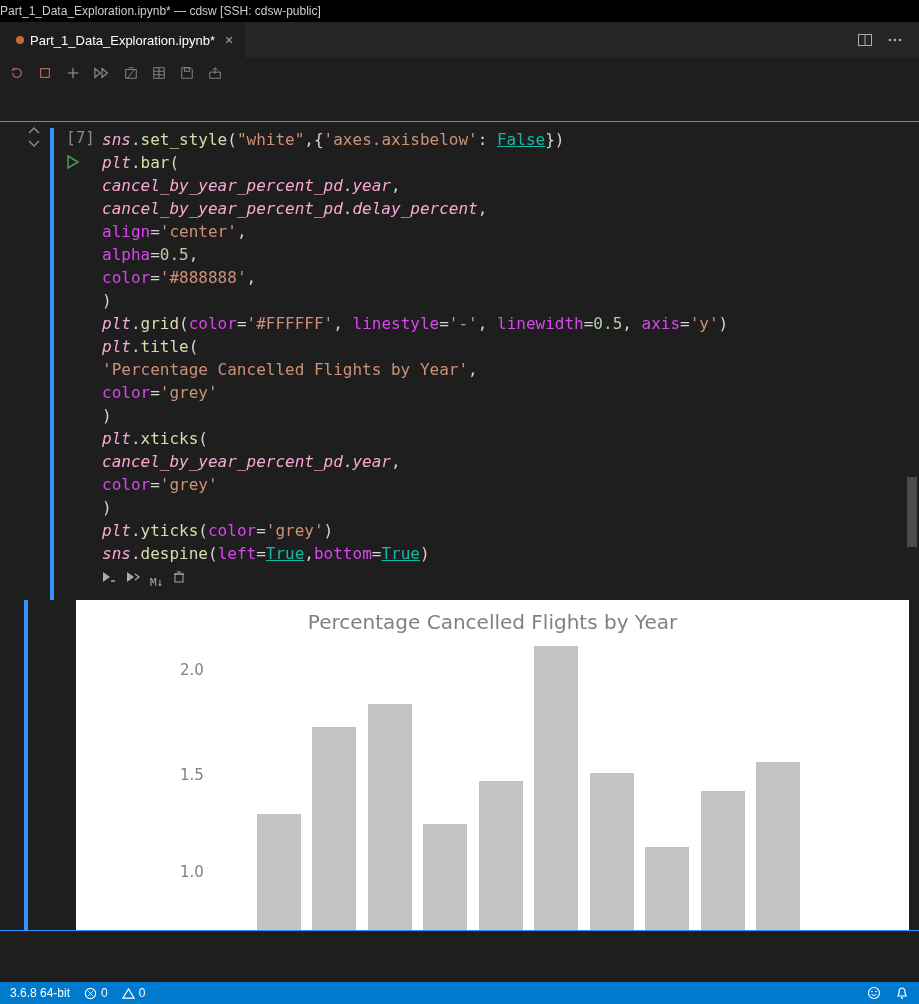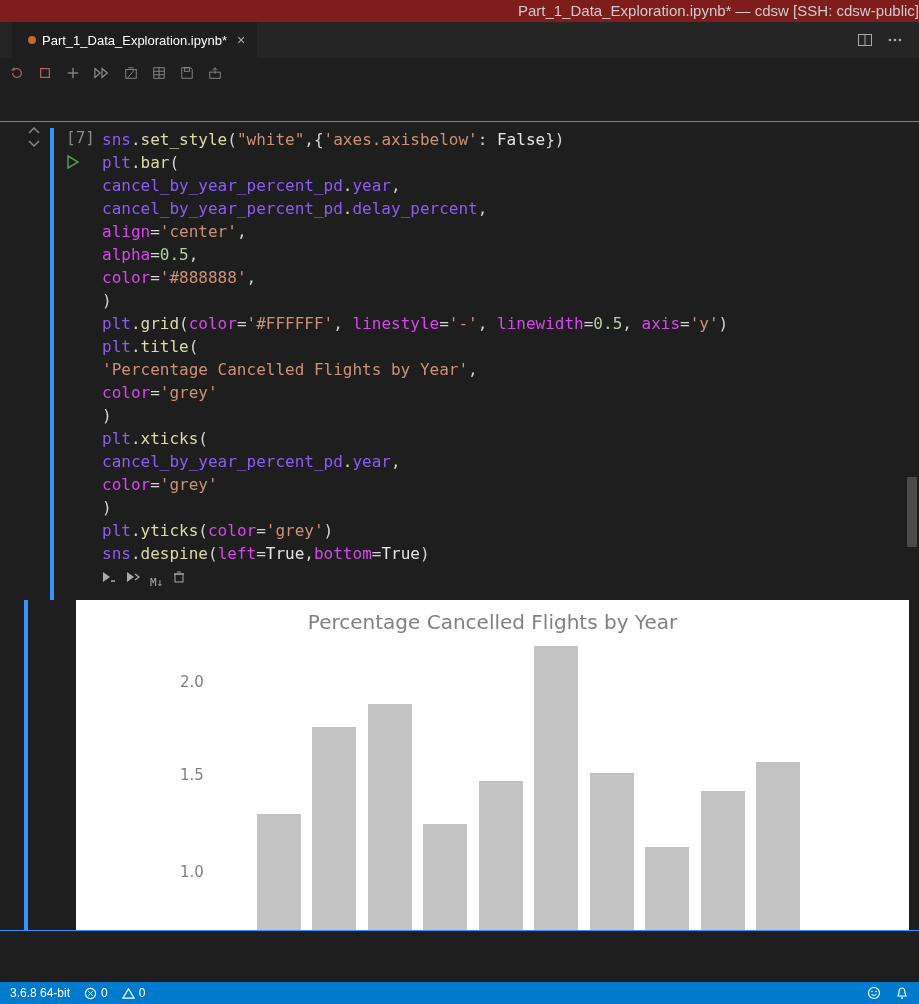--- a/index.html
+++ b/index.html
@@ -9,25 +9,25 @@
     font-family: -apple-system, BlinkMacSystemFont, "Segoe UI", sans-serif;
     font-size: 13px;
     width: 919px;
     height: 1004px;
     overflow: hidden;
     position: relative;
   }
   
   .title-bar {
     height: 22px;
-    background: #7f1d1d;
+    background: #000000;
     color: #ccc;
-    text-align: right;
+    text-align: left;
     line-height: 22px;
-    font-size: 15px;
+    font-size: 12px;
   }
   
   .tab-bar {
     height: 37px;
     background: #252526;
     display: flex;
     align-items: center;
     justify-content: space-between;
     border-bottom: 1px solid #1e1e1e;
   }
@@ -35,21 +35,20 @@
   .tab {
     display: flex;
     align-items: center;
     gap: 6px;
     padding: 0 12px;
     background: #1e1e1e;
     color: #fff;
     font-size: 13px;
     height: 100%;
     cursor: pointer;
-    margin-left: 12px;
   }
   .tab .dot {
     width: 8px; height: 8px; border-radius: 50%; background: #cc6633;
     margin-left: 4px;
   }
   .tab .close {
     color: #aaa; font-size: 14px; margin-left: 4px;
   }
   .tab-right { display:flex; gap:14px; padding-right:16px; color:#aaa; }
   .tab-right svg { display:block; }
@@ -114,26 +113,26 @@
   }
   .run-icon svg { display:block; }
   .code {
     flex: 1;
     font-family: "SF Mono", Menlo, Consolas, monospace;
     font-size: 16px;
     line-height: 23px;
     color: #d4d4d4;
     white-space: pre;
   }
-  .tok-id    { color:#8b5cf6; }
+  .tok-id    { color:#f9a8d4;font-style:italic; }
   .tok-func  { color:#dcdcaa; }
   .tok-str   { color:#ce9178; }
   .tok-key   { color:#d946ef; }
   .tok-num   { color:#b5cea8; }
-  .tok-kw    { color:#e5e5e5; }
+  .tok-kw    { color:#14b8a6;text-decoration:underline; }
   .tok-punc  { color:#d4d4d4; }
   .out-toolbar {
     display:flex; gap:10px; padding:6px 0 6px 0; margin-left:0px; color:#aaa;
   }
   .out-toolbar svg{display:block;}
   .output-wrap {
     display:flex;
     margin-left:24px;
   }
   .output-gutter { width:4px; background:#3794ff; margin-right:12px;}
@@ -354,21 +353,21 @@
             <div class="bar" style="left: 247.75px; height: 148.867px; width: 44px;"></div>
             <div class="bar" style="left: 303.25px; height: 284.2px; width: 44px;"></div>
             <div class="bar" style="left: 358.75px; height: 156.6px; width: 44px;"></div>
             <div class="bar" style="left: 414.25px; height: 83.1333px; width: 44px;"></div>
             <div class="bar" style="left: 469.75px; height: 139.2px; width: 44px;"></div>
             <div class="bar" style="left: 525.25px; height: 168.2px; width: 44px;"></div>
           </div>
 
       <div class="ytick" style="bottom: 40.3333px;">1.0</div>
           <div class="ytick" style="bottom: 137px;">1.5</div>
-          <div class="ytick" style="bottom: 230px;">2.0</div>
+          <div class="ytick" style="bottom: 242px;">2.0</div>
         </div>
     </div>
   </div>
 </div>
 
 <div class="scrollbar-track">
   <div class="scrollbar-thumb" style="top:390px;height:70px;"></div>
 </div>
 
 <div class="status-bar">

